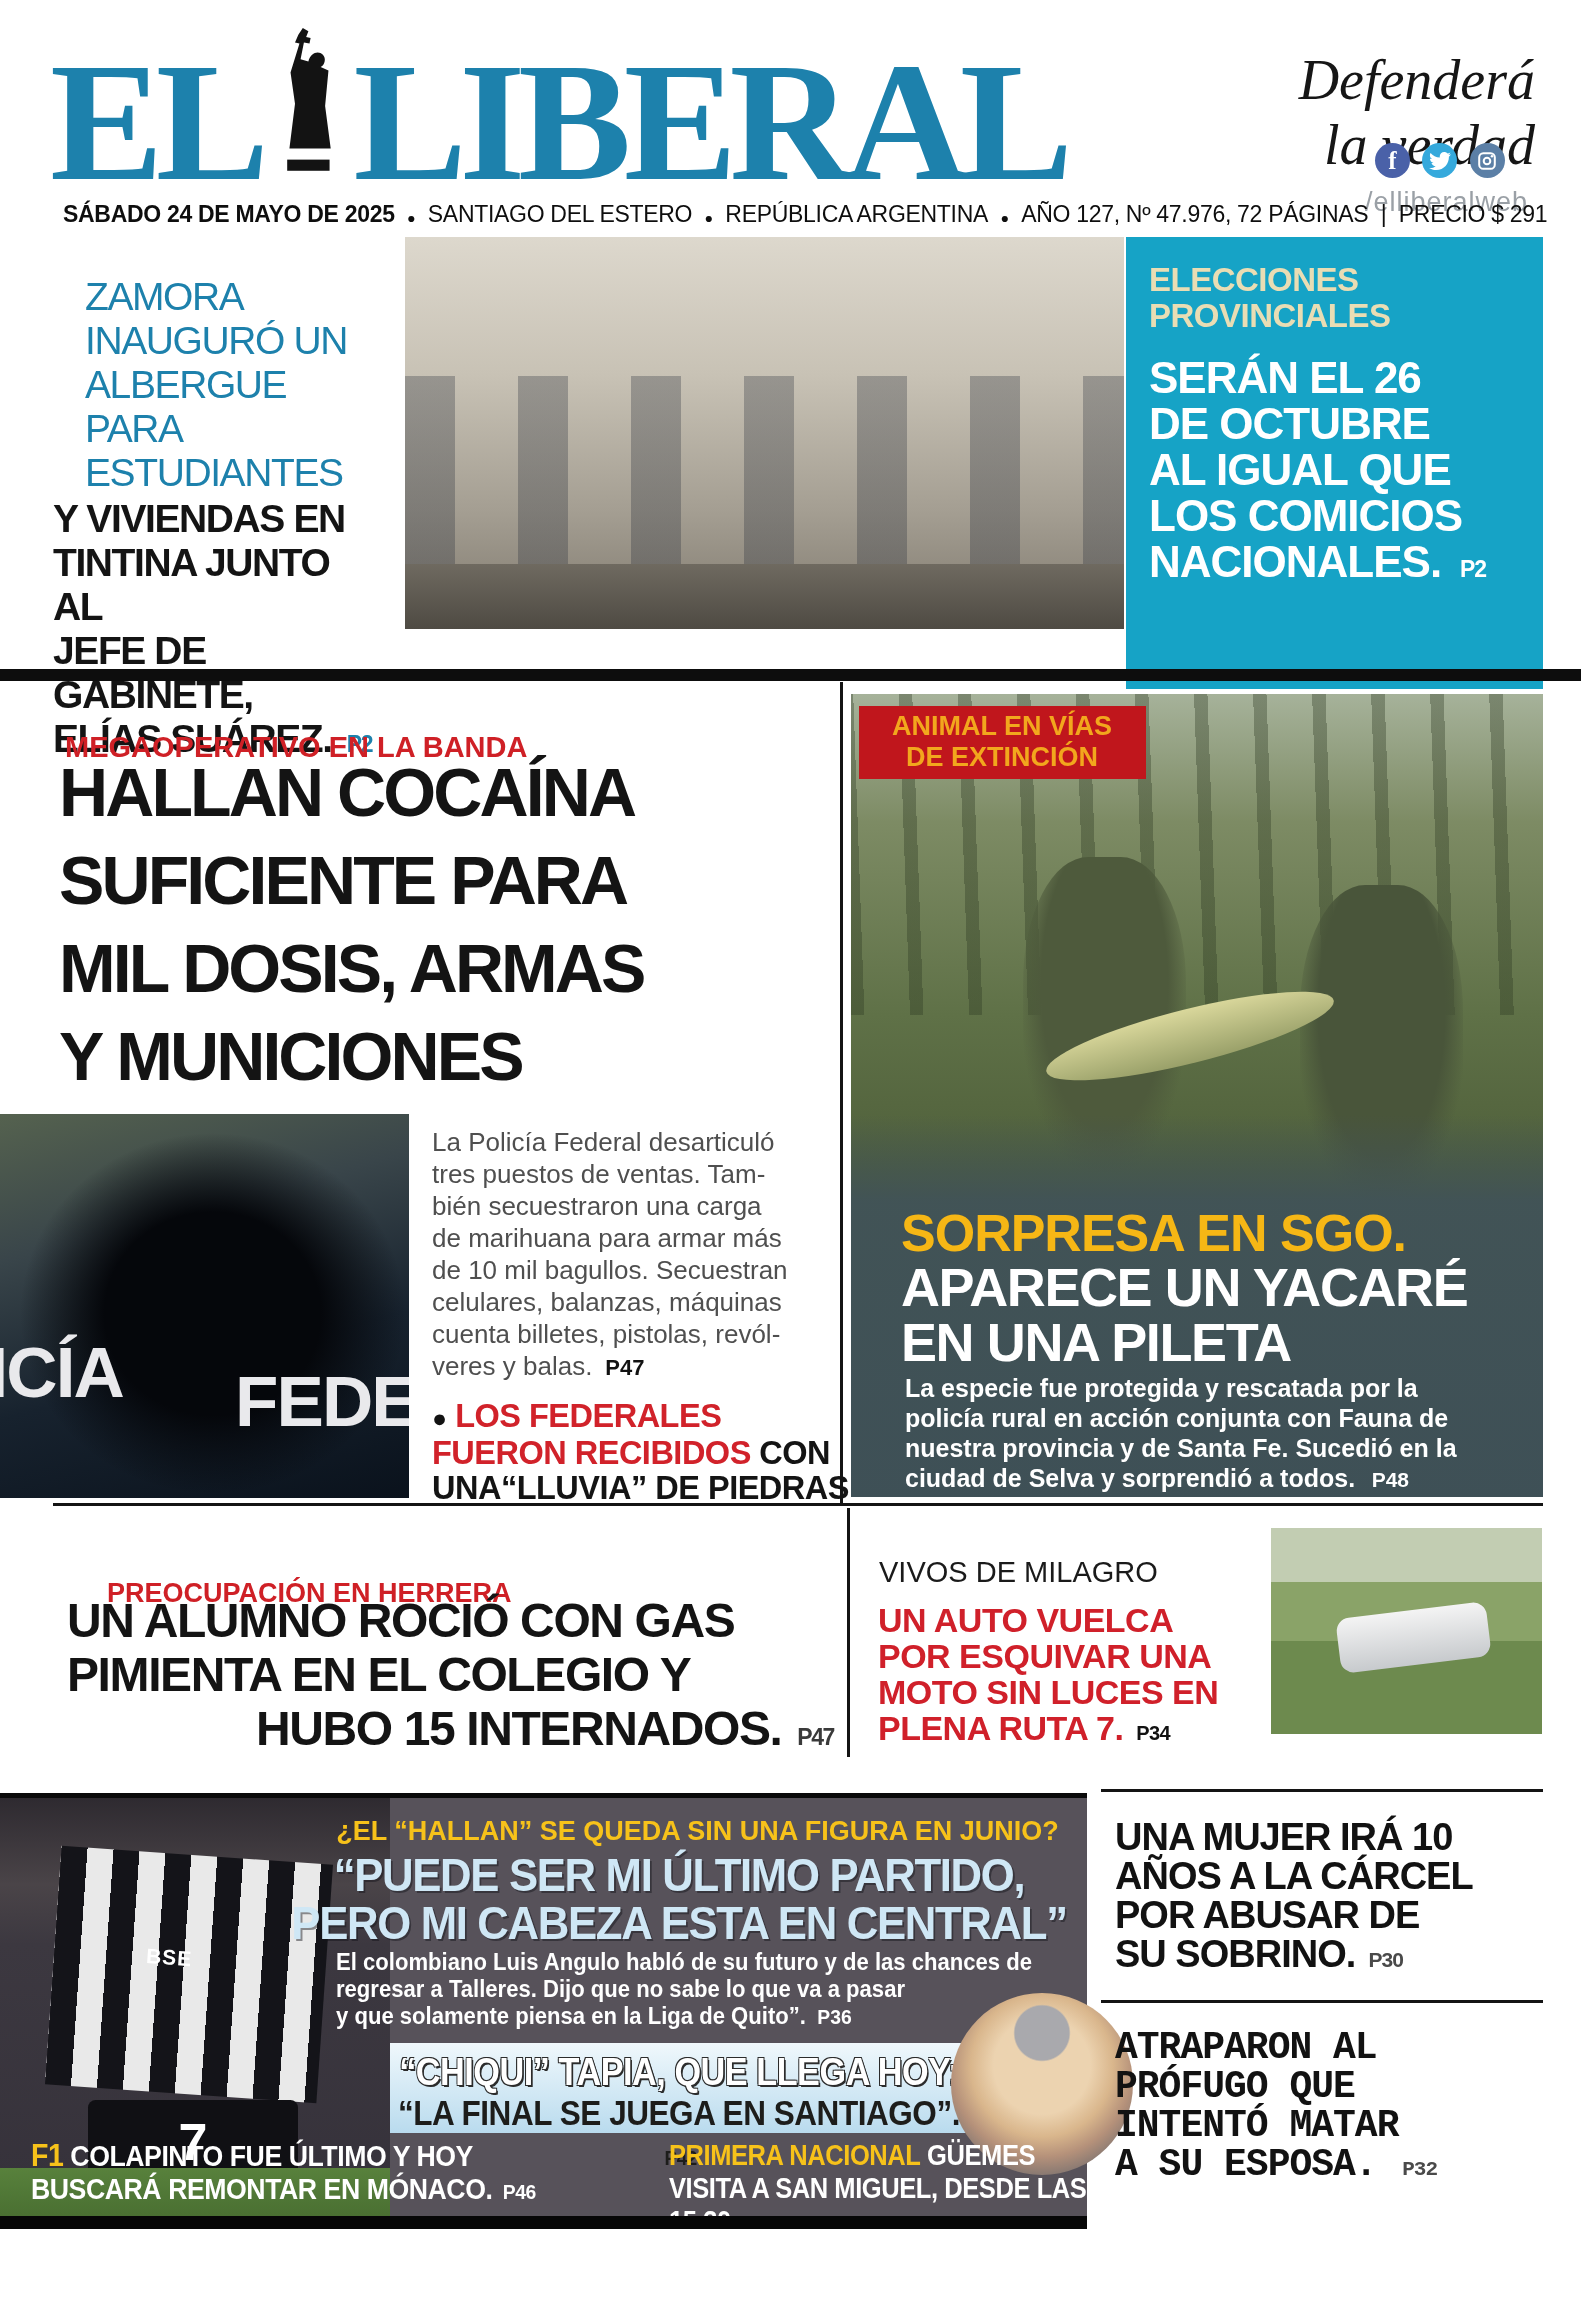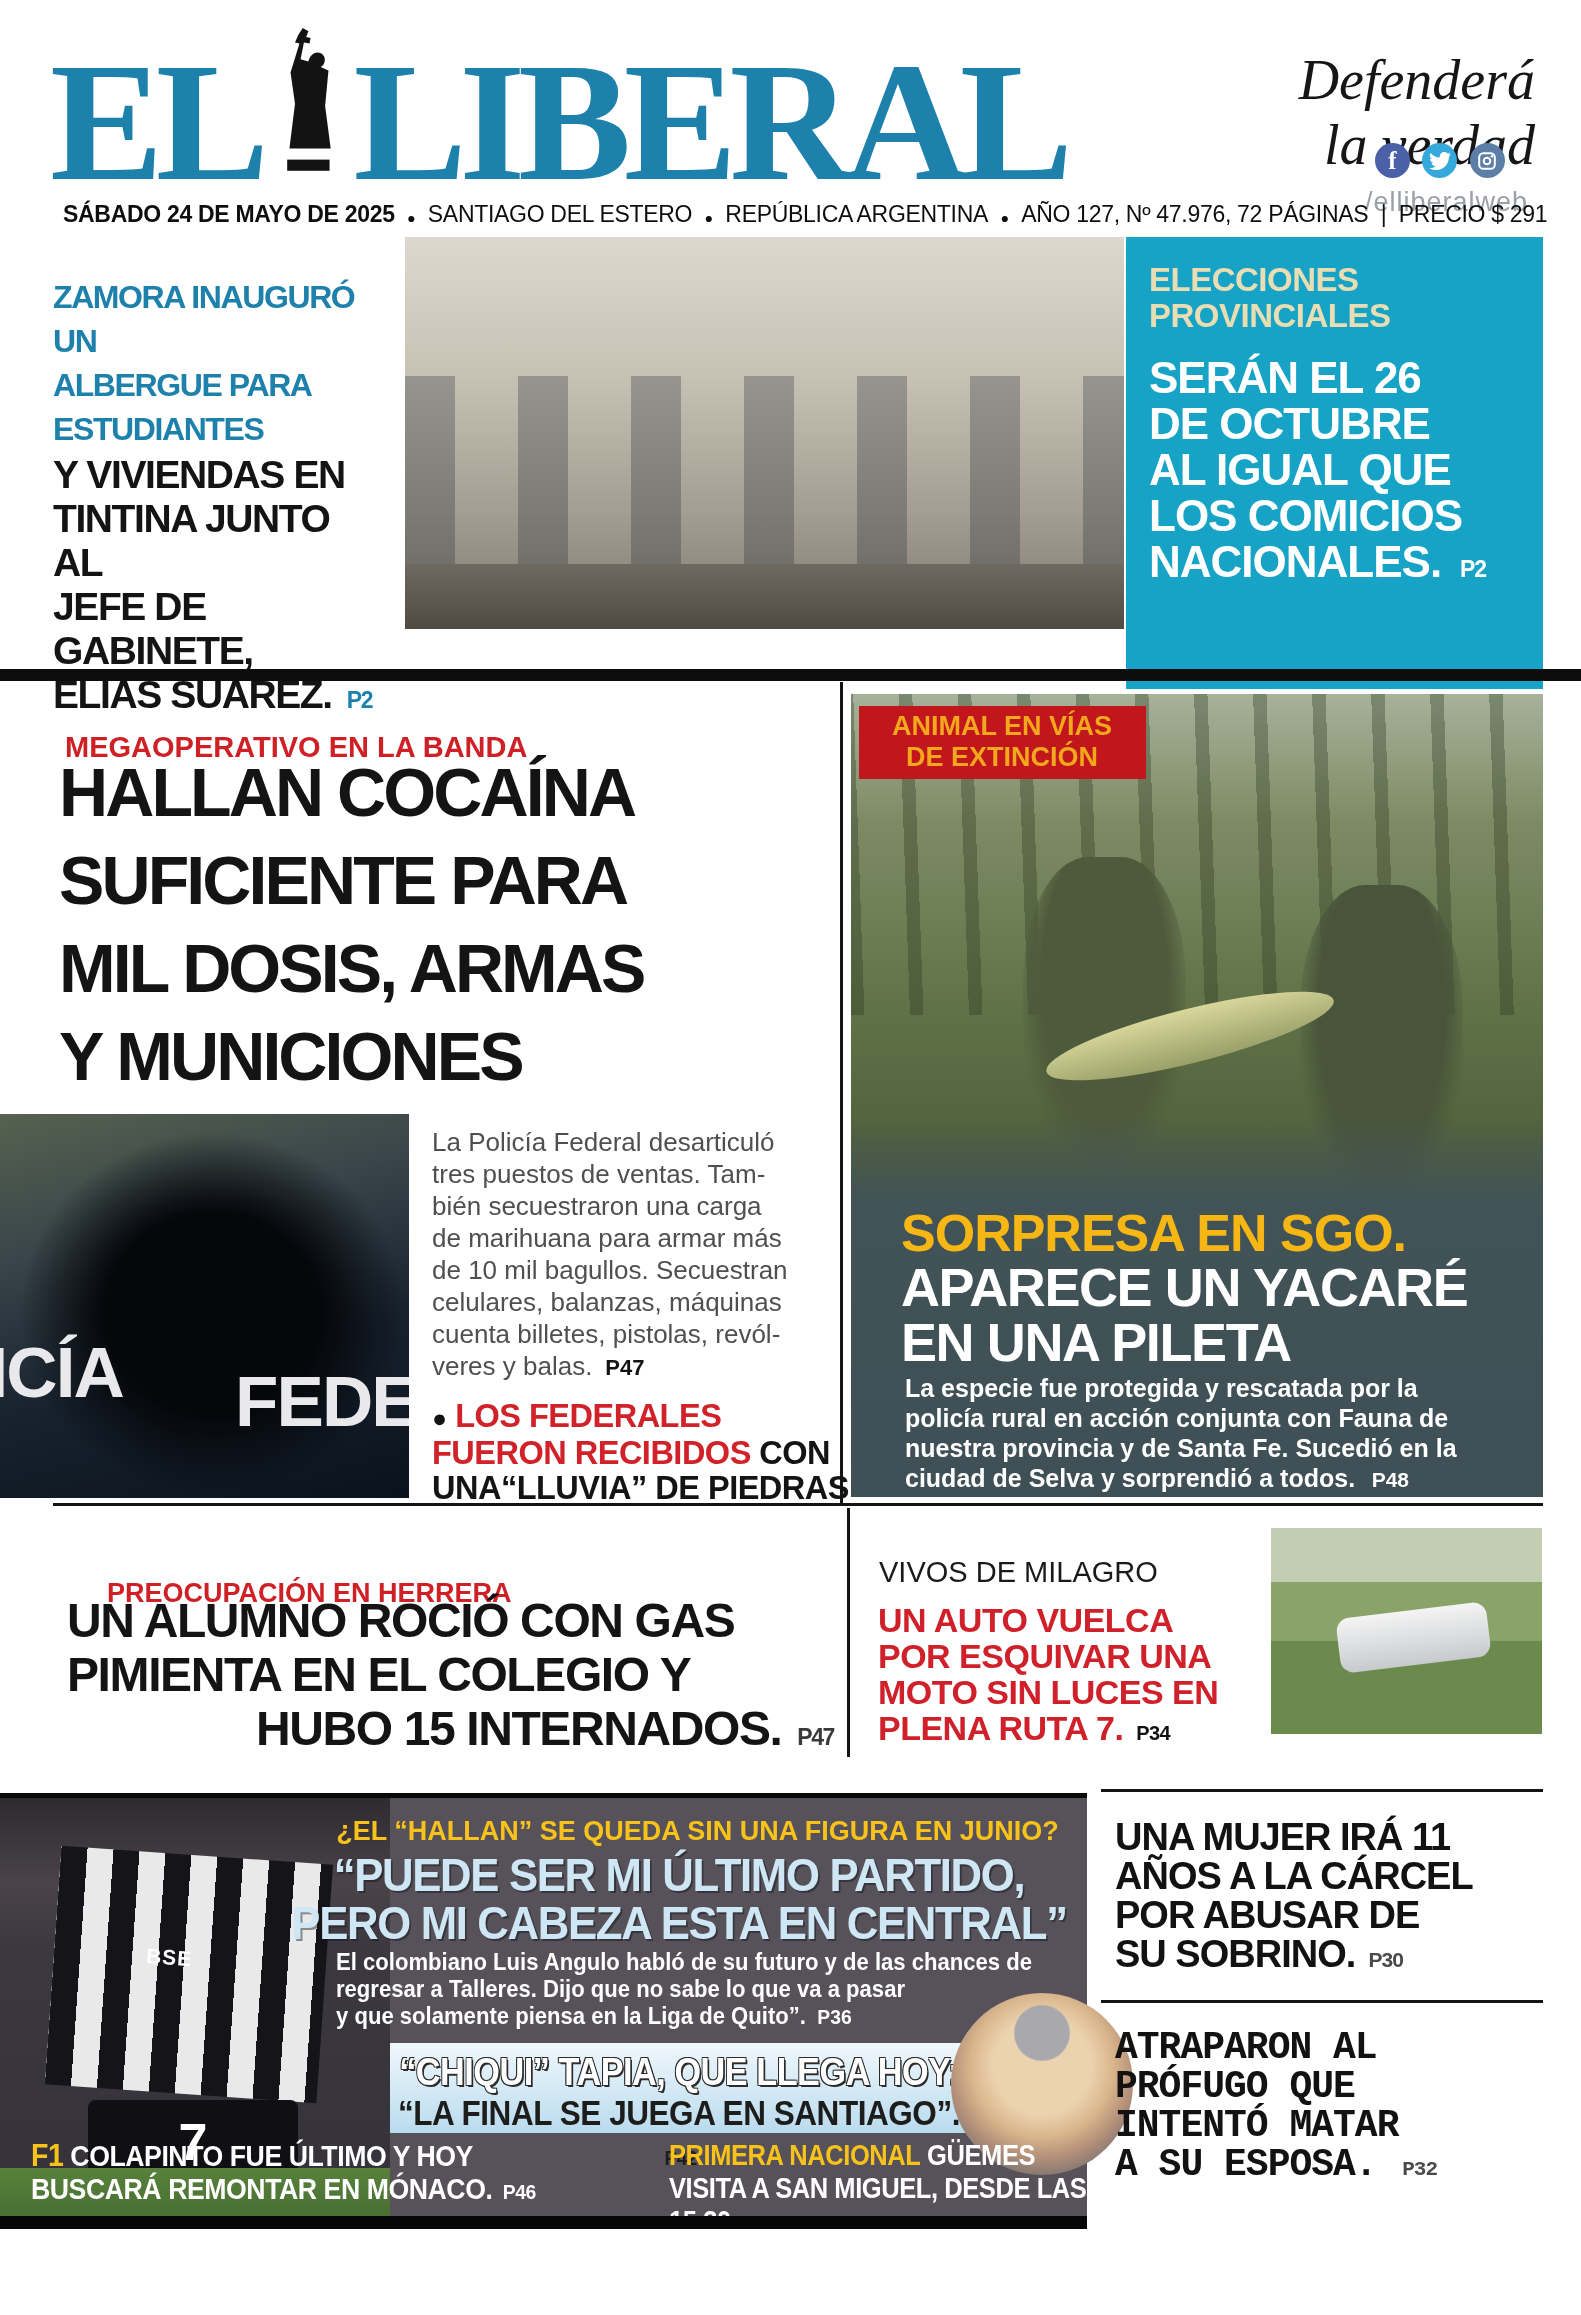--- a/index.html
+++ b/index.html
@@ -68,21 +68,21 @@
     <span>SANTIAGO DEL ESTERO</span>
     <span class="dl-sep">●</span>
     <span>REPÚBLICA ARGENTINA</span>
     <span class="dl-sep">●</span>
     <span>AÑO 127, Nº 47.976, 72 PÁGINAS</span>
     <span>|</span>
     <span>PRECIO $ 291</span>
   </div>
 
   <div class="abs" style="left:53px;top:275px;width:330px;">
-    <div class="ml" style="font-size:32px;line-height:44px;font-weight:700;color:#1d81ac;letter-spacing:-1.4px;">ZAMORA INAUGURÓ UN
+    <div class="ml" style="font-size:39px;line-height:44px;font-weight:400;color:#1d81ac;letter-spacing:-1.4px;margin-left:32px;">ZAMORA INAUGURÓ UN
 ALBERGUE PARA
 ESTUDIANTES</div>
     <div style="font-size:39px;line-height:44px;font-weight:700;color:#141414;letter-spacing:-1.4px;margin-top:1.9px;">
       <span class="ml">Y VIVIENDAS EN
 TINTINA JUNTO AL
 JEFE DE GABINETE,
 ELÍAS SUÁREZ.</span>
       <span class="pref" style="font-size:23px;color:#1d81ac;margin-left:5.7px;">P2</span>
     </div>
   </div>
@@ -257,21 +257,21 @@
        font-size:29px;line-height:33px;color:#ffffff;font-weight:700;letter-spacing:-0.5px;">
     <span style="color:#f7c21a;font-weight:800;">PRIMERA NACIONAL</span><span class="ml"> GÜEMES
 VISITA A SAN MIGUEL, DESDE LAS 15.30.</span>
     <span class="pref" style="font-size:21px;margin-left:3.8px;">P40</span>
   </div>
 
   <div class="abs" style="left:0;top:2216px;width:1087px;height:13.4px;background:#070707;"></div>
 
   <div class="abs" style="left:1101px;top:1789px;width:442px;height:2.9px;background:#141414;"></div>
   <div class="abs" style="left:1115px;top:1818px;width:432px;font-size:38px;line-height:39px;font-weight:800;color:#121212;letter-spacing:-1px;">
-    <span class="ml">UNA MUJER IRÁ 11
+    <span class="ml">UNA MUJER IRÁ 10
 AÑOS A LA CÁRCEL
 POR ABUSAR DE
 SU SOBRINO.</span>
     <span class="pref" style="font-size:21px;color:#4a4a4a;margin-left:3.8px;">P30</span>
   </div>
   <div class="abs" style="left:1101px;top:2000px;width:442px;height:2.9px;background:#141414;"></div>
   <div class="abs" style="left:1115px;top:2028px;width:432px;font-size:38px;line-height:39px;font-weight:800;color:#121212;letter-spacing:-1px;font-family:Liberation Mono, monospace;">
     <span class="ml">ATRAPARON AL
 PRÓFUGO QUE
 INTENTÓ MATAR

